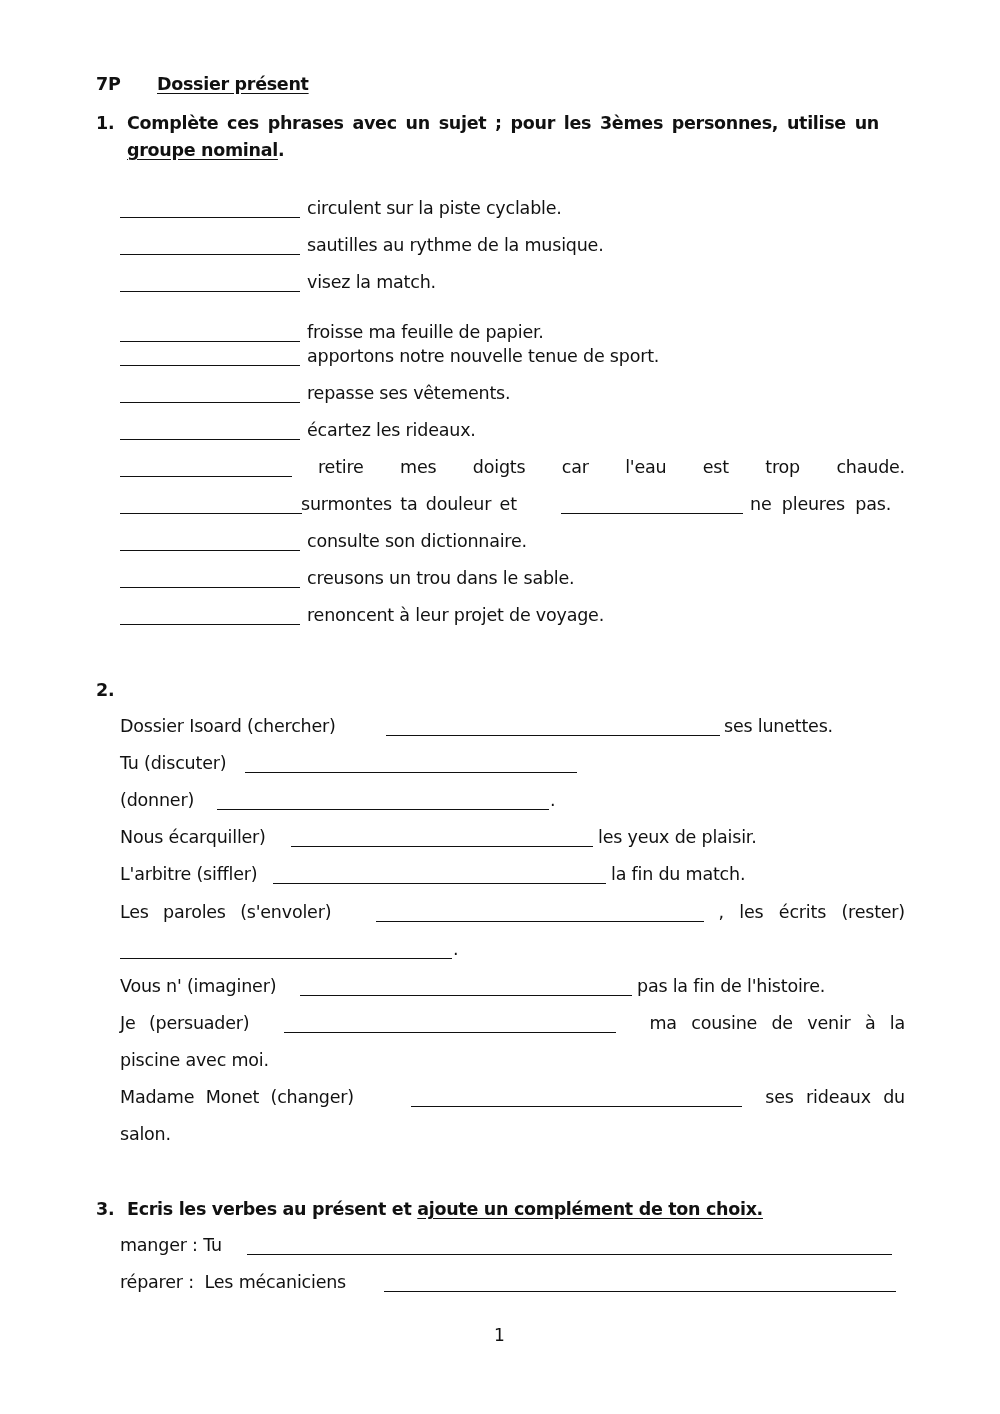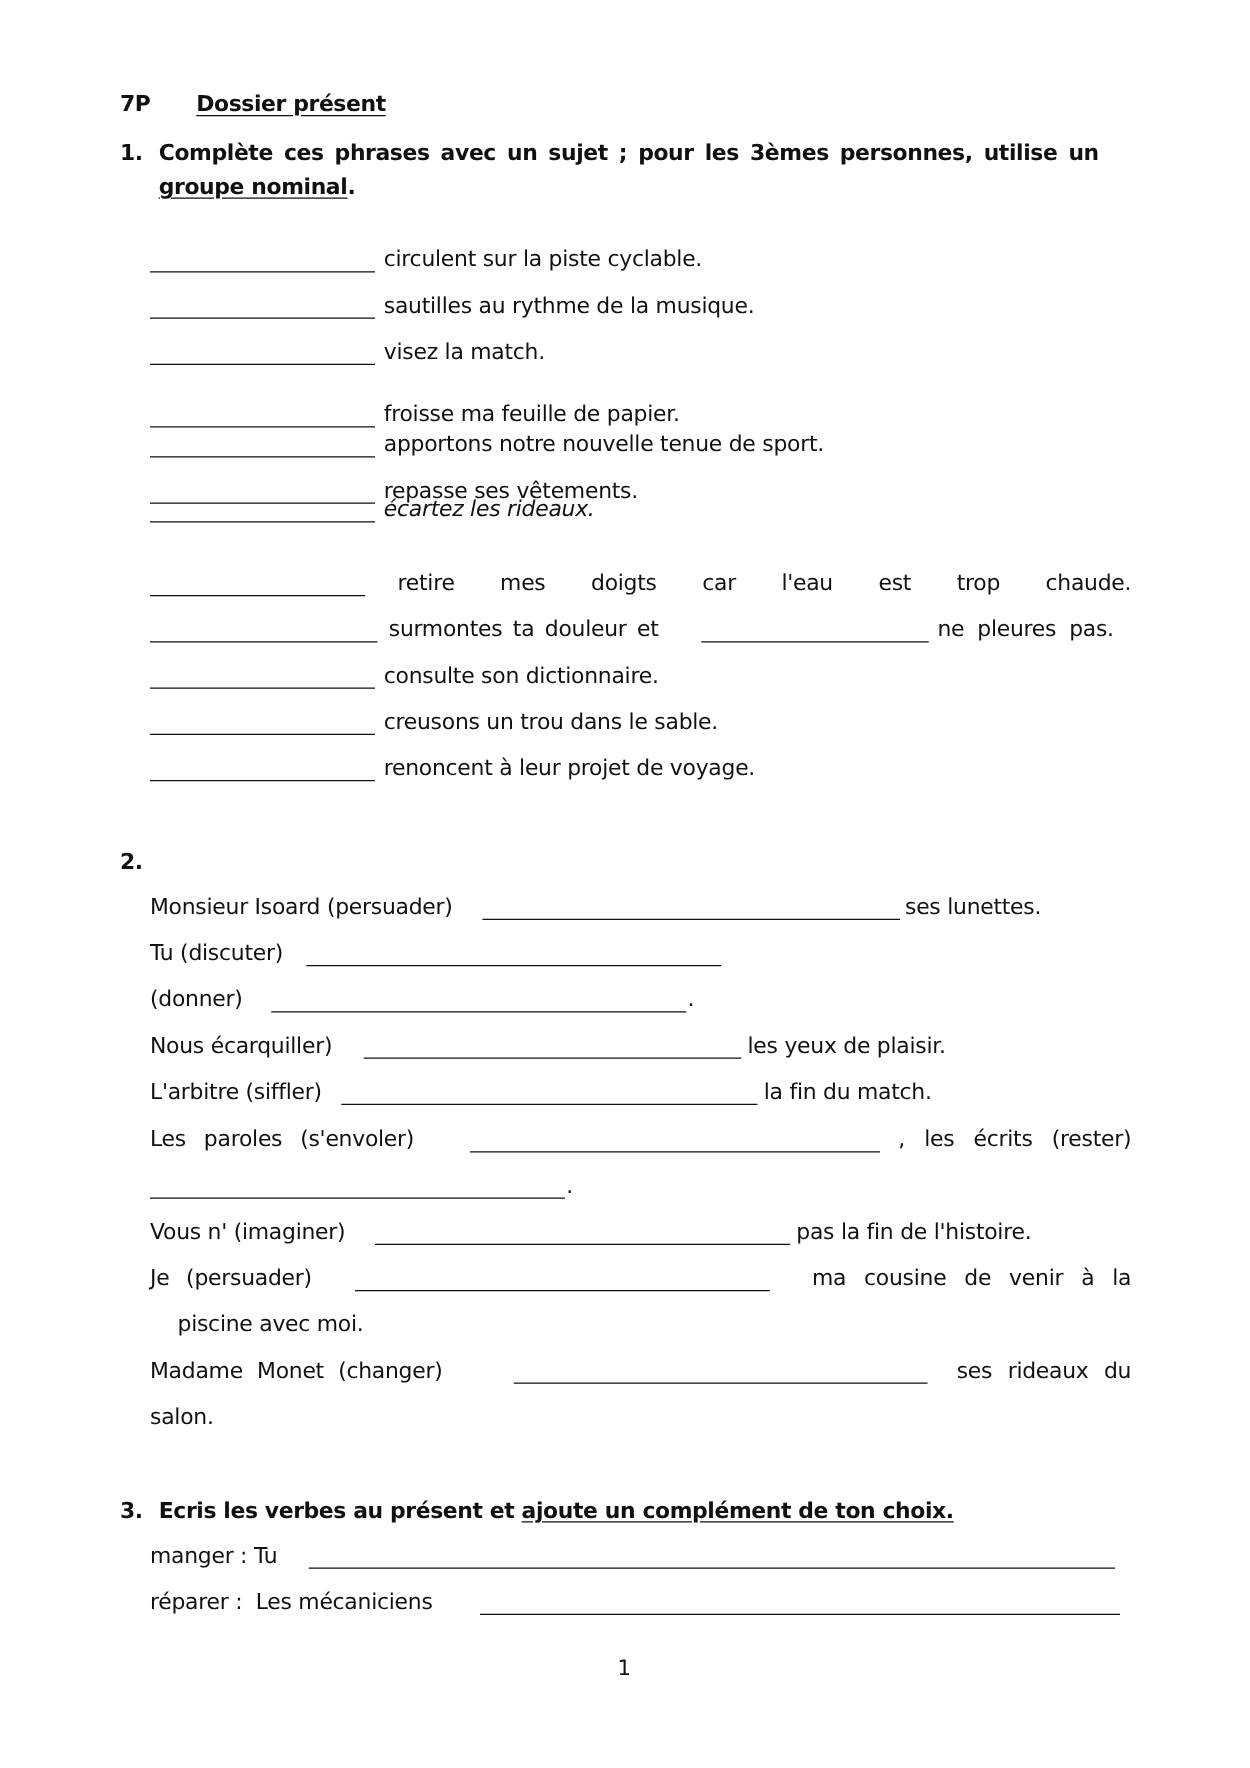--- a/index.html
+++ b/index.html
@@ -49,60 +49,60 @@
     <span class="t" style="left:187px;">froisse ma feuille de papier.</span>
   </div>
   <div class="row" style="top:344px;">
     <div class="blank" style="width:180px;"></div>
     <span class="t" style="left:187px;">apportons notre nouvelle tenue de sport.</span>
   </div>
   <div class="row" style="top:381px;">
     <div class="blank" style="width:180px;"></div>
     <span class="t" style="left:187px;">repasse ses vêtements.</span>
   </div>
-  <div class="row" style="top:396px;font-style:italic;">
+  <div class="row" style="top:418px;">
     <div class="blank" style="width:180px;"></div>
     <span class="t" style="left:187px;">écartez les rideaux.</span>
   </div>
   <div class="row" style="top:455px;">
     <div class="blank" style="width:172px;"></div>
     <span class="t" id="just-line" style="left:198px; width:587px; display:flex; justify-content:space-between;">
         <span>retire</span>
         <span>mes</span>
         <span>doigts</span>
         <span>car</span>
         <span>l'eau</span>
         <span>est</span>
         <span>trop</span>
         <span>chaude.</span>
       </span>
   </div>
   <div class="row" style="top:492px;">
     <div class="blank" style="width:182px;"></div>
-    <span class="t" style="left:191px; word-spacing:3px;">surmontes ta douleur et</span>
+    <span class="t" style="left:181px; word-spacing:3px;">surmontes ta douleur et</span>
     <div class="blank" style="left:441px; width:182px;"></div>
     <span class="t" style="left:630px; right:0; text-align:justify; word-spacing:5px;">ne pleures pas.</span>
   </div>
   <div class="row" style="top:529px;">
     <div class="blank" style="width:180px;"></div>
     <span class="t" style="left:187px;">consulte son dictionnaire.</span>
   </div>
   <div class="row" style="top:566px;">
     <div class="blank" style="width:180px;"></div>
     <span class="t" style="left:187px;margin-top:34px;">creusons un trou dans le sable.</span>
   </div>
   <div class="row" style="top:603px;">
     <div class="blank" style="width:180px;"></div>
     <span class="t" style="left:187px;">renoncent à leur projet de voyage.</span>
   </div>
 
   <div class="abs head" style="left:96px; top:680px;">2.</div>
 
   <div class="row" style="top:714px;">
-    <span class="t" style="left:0;">Monsieur Isoard (persuader)</span>
+    <span class="t" style="left:0;">Dossier Isoard (chercher)</span>
     <div class="blank" style="left:266px; width:334px;"></div>
     <span class="t" style="left:604px;">ses lunettes.</span>
   </div>
   <div class="row" style="top:751px;">
     <span class="t" style="left:0;">Tu (discuter)</span>
     <div class="blank" style="left:125px; width:332px;"></div>
   </div>
   <div class="row" style="top:788px;">
     <span class="t" style="left:0;">(donner)</span>
     <div class="blank" style="left:97px; width:332px;"></div>
@@ -130,21 +130,21 @@
   <div class="row" style="top:974px;">
     <span class="t" style="left:0;">Vous n' (imaginer)</span>
     <div class="blank" style="left:180px; width:332px;"></div>
     <span class="t" style="left:517px;">pas la fin de l'histoire.</span>
   </div>
   <div class="row" style="top:1011px;">
     <span class="t" style="left:0; word-spacing:8px;">Je (persuader)</span>
     <div class="blank" style="left:164px; width:332px;"></div>
     <span class="t" style="left:508px; right:0; word-spacing:9px; text-align:right;">ma cousine de venir à la</span>
   </div>
-  <div class="row" style="top:1048px;margin-left:22px;">
+  <div class="row" style="top:1048px;">
     <span class="t" style="left:0;">piscine avec moi.</span>
   </div>
   <div class="row" style="top:1085px;">
     <span class="t" style="left:0; word-spacing:6px;">Madame Monet (changer)</span>
     <div class="blank" style="left:291px; width:331px;"></div>
     <span class="t" style="left:634px; right:0; word-spacing:7px; text-align:right;">ses rideaux du</span>
   </div>
   <div class="row" style="top:1122px;">
     <span class="t" style="left:0;">salon.</span>
   </div>

